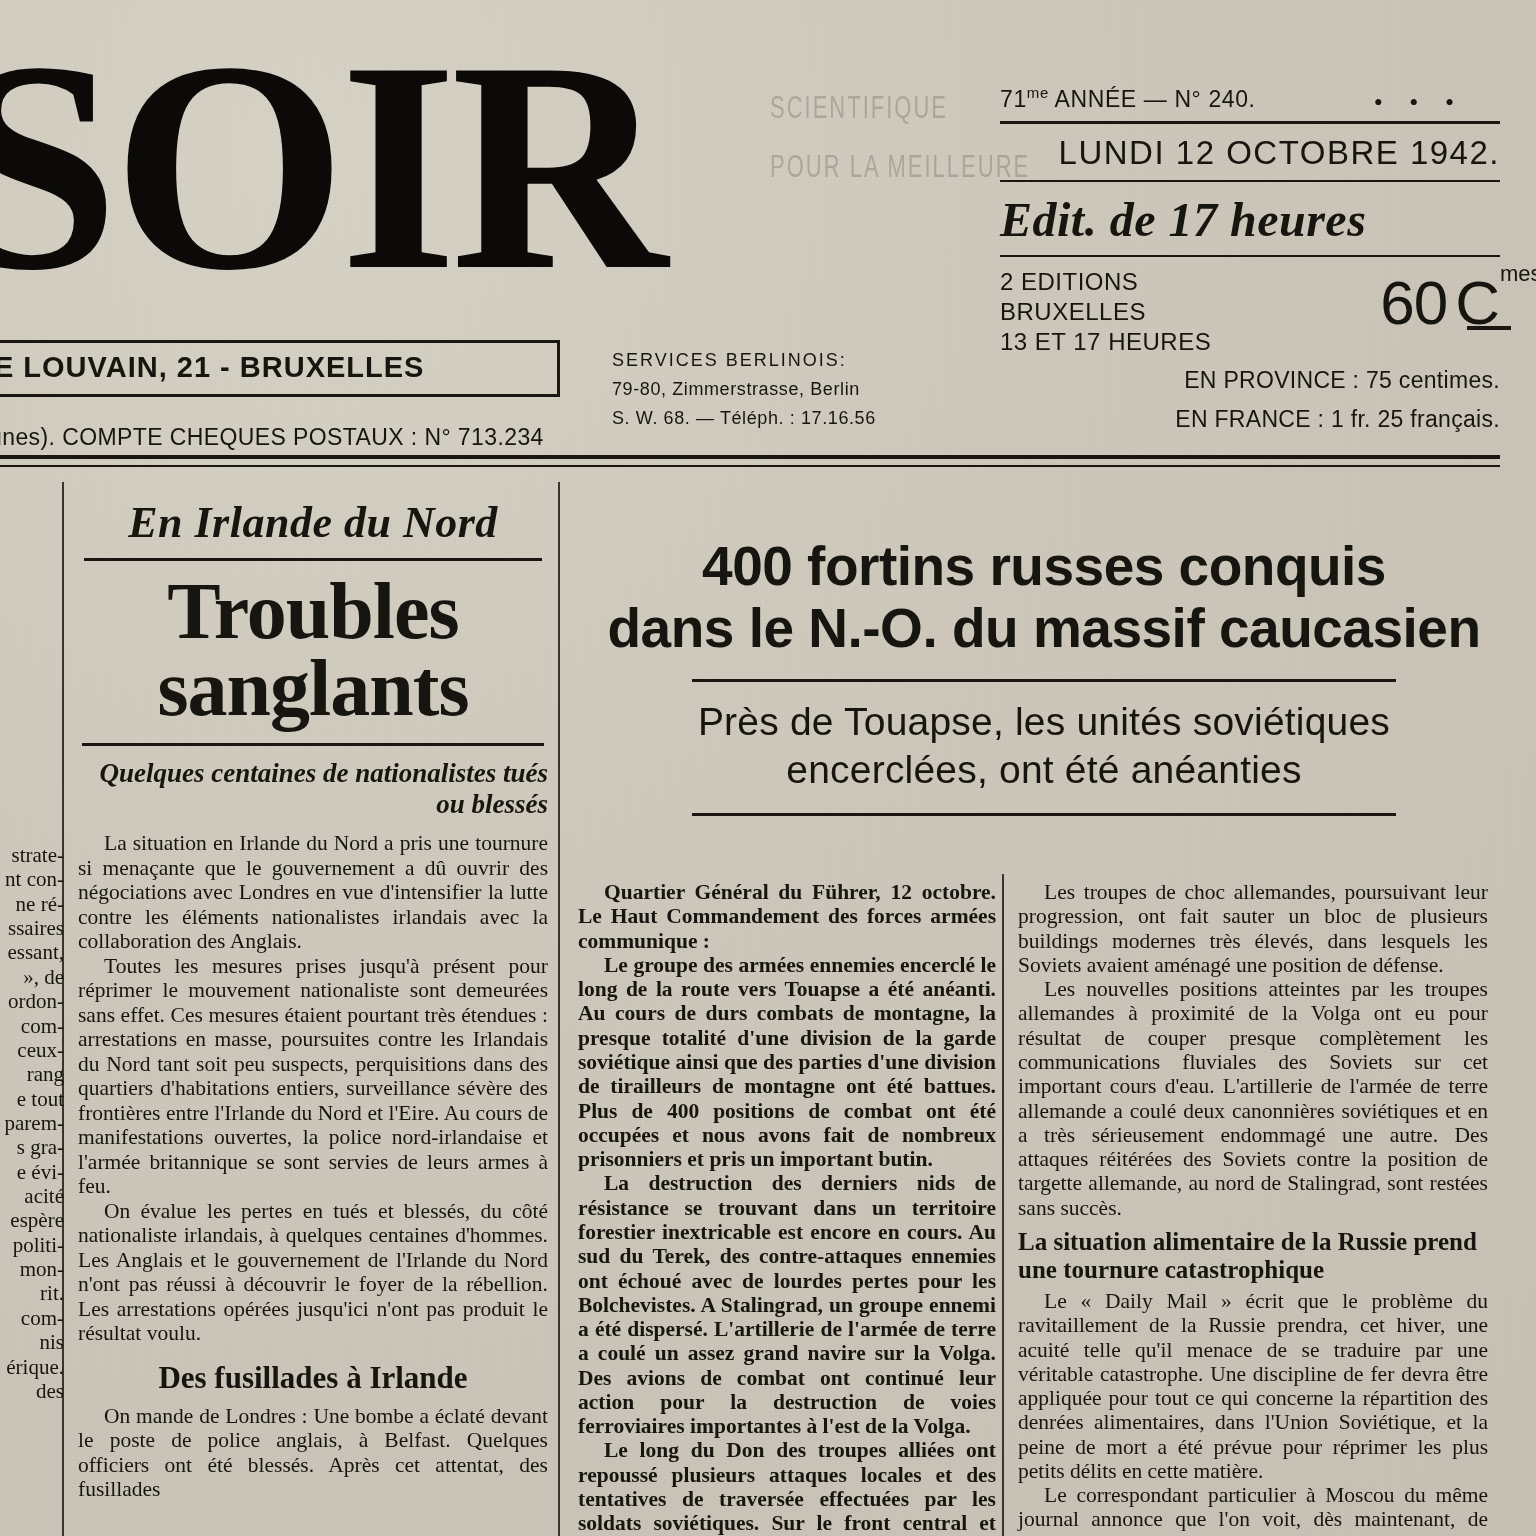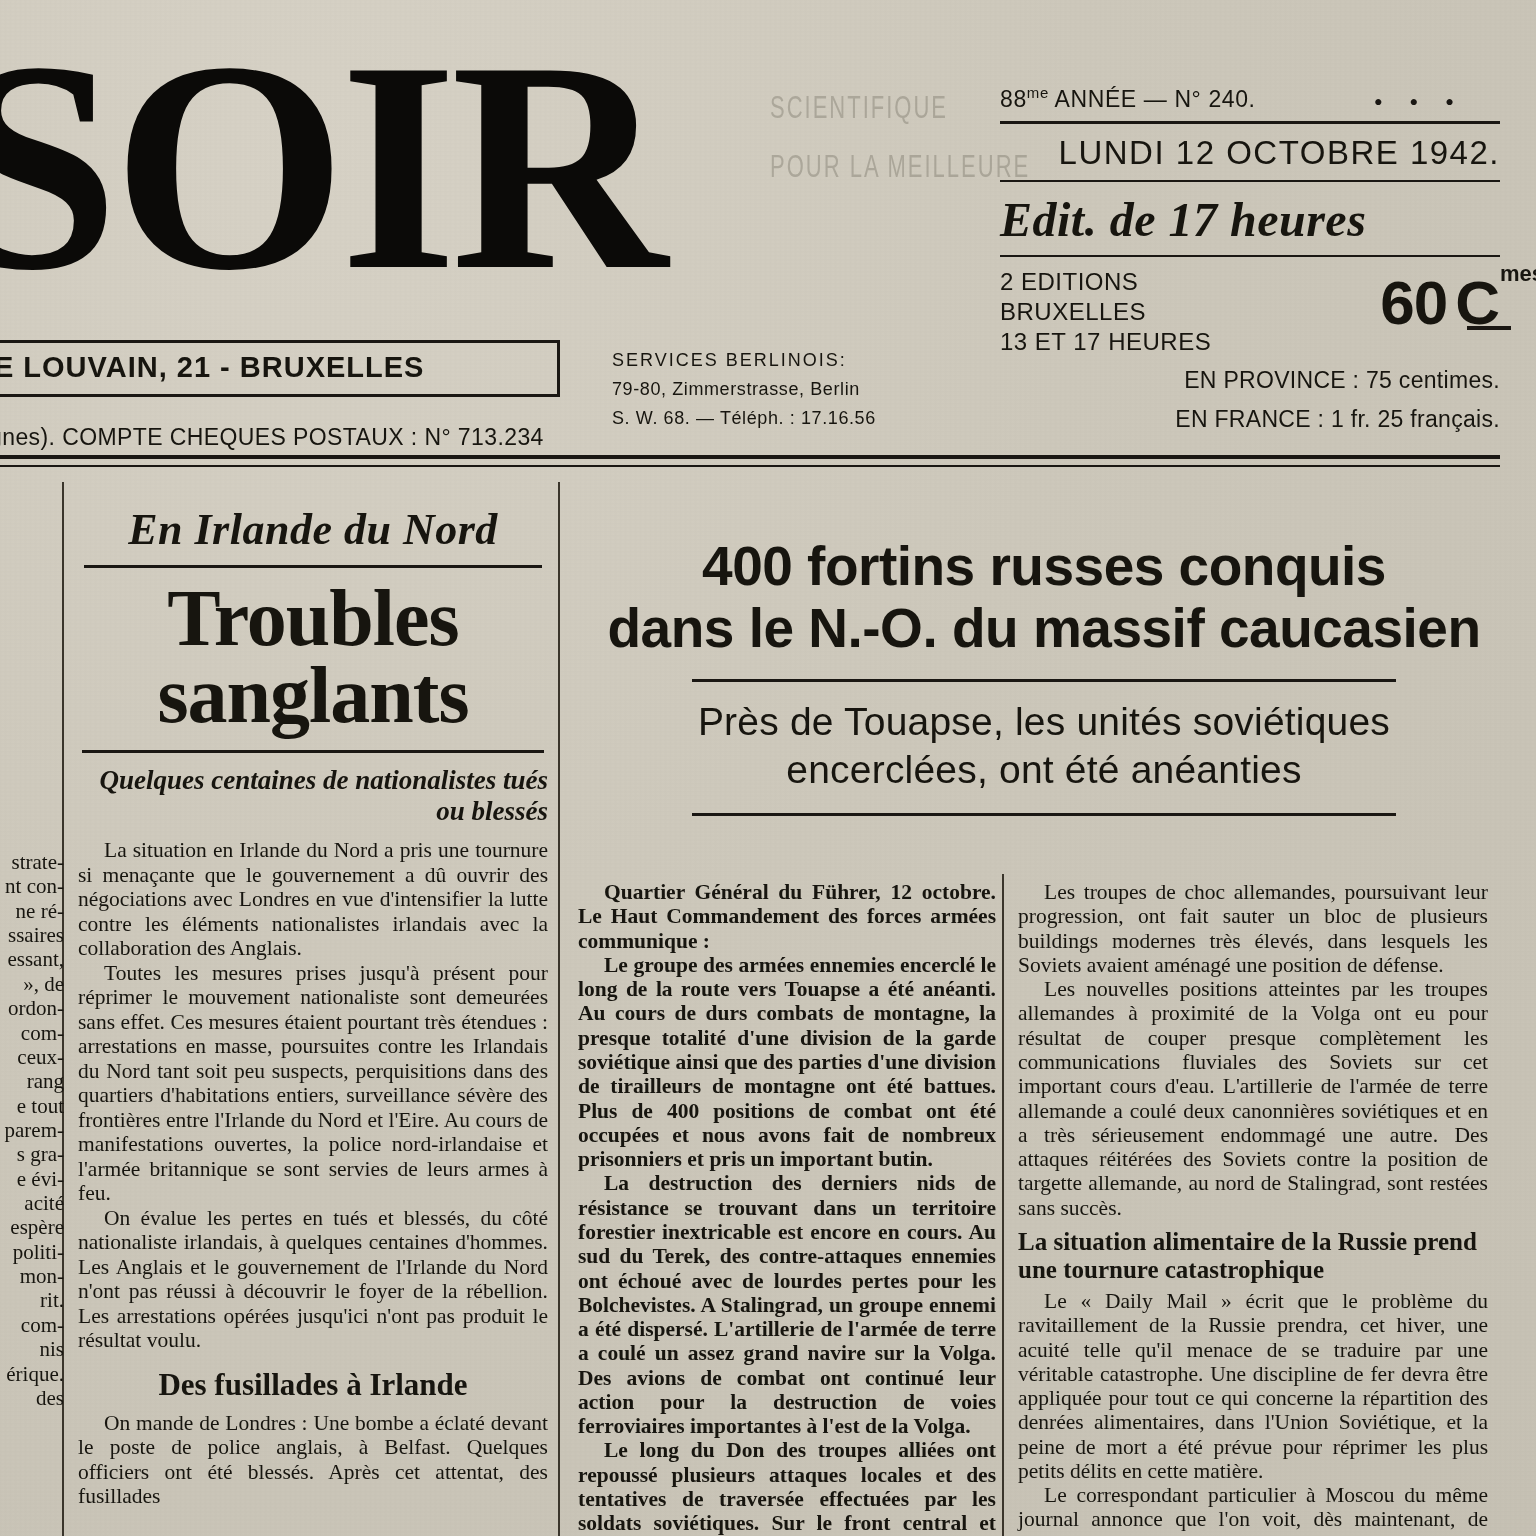--- a/index.html
+++ b/index.html
@@ -156,21 +156,21 @@
   .price-left {
     font-family: "Liberation Sans", sans-serif;
     font-size: 24px;
     line-height: 1.25;
     letter-spacing: .5px;
   }
   .price-right {
     display: flex;
     align-items: baseline;
     font-family: "Liberation Sans", sans-serif;
-    font-weight: bold;
+    font-weight: normal;
   }
   .price-num { font-size: 62px; letter-spacing: -1px; }
   .price-cur { font-size: 62px; margin-left: 8px; position: relative; }
   .price-cur .mes {
     font-size: 22px;
     vertical-align: super;
     position: absolute;
     top: -6px;
     left: 100%;
   }
@@ -220,21 +220,21 @@
   .vline {
     position: absolute;
     top: 0;
     width: 2px;
     background: #3a352b;
     height: 1054px;
   }
 
   .col {
     position: absolute;
-    top: 8px;
+    top: 1px;
     box-sizing: border-box;
   }
   .col p {
     margin: 0;
     text-align: justify;
     text-indent: 26px;
     font-size: 21.5px;
     line-height: 1.14;
     hyphens: auto;
   }
@@ -355,21 +355,21 @@
     <div class="cheque">lignes). COMPTE CHEQUES POSTAUX : N° 713.234</div>
 
     <div class="services">
       <div class="svc-title">SERVICES BERLINOIS:</div>
       <div>79-80, Zimmerstrasse, Berlin</div>
       <div>S. W. 68. — Téléph. : 17.16.56</div>
     </div>
 
     <div class="right-head">
       <div class="annee">
-        <span>88</span><span class="sup">me</span><span> ANNÉE — N° 240.</span>
+        <span>71</span><span class="sup">me</span><span> ANNÉE — N° 240.</span>
       </div>
       <div class="dots">• • •</div>
       <div class="rule"></div>
       <div class="date">LUNDI 12 OCTOBRE 1942.</div>
       <div class="rule thin"></div>
       <div class="edition">Edit. de 17 heures</div>
       <div class="rule thin"></div>
 
       <div class="price-row">
         <div class="price-left">

